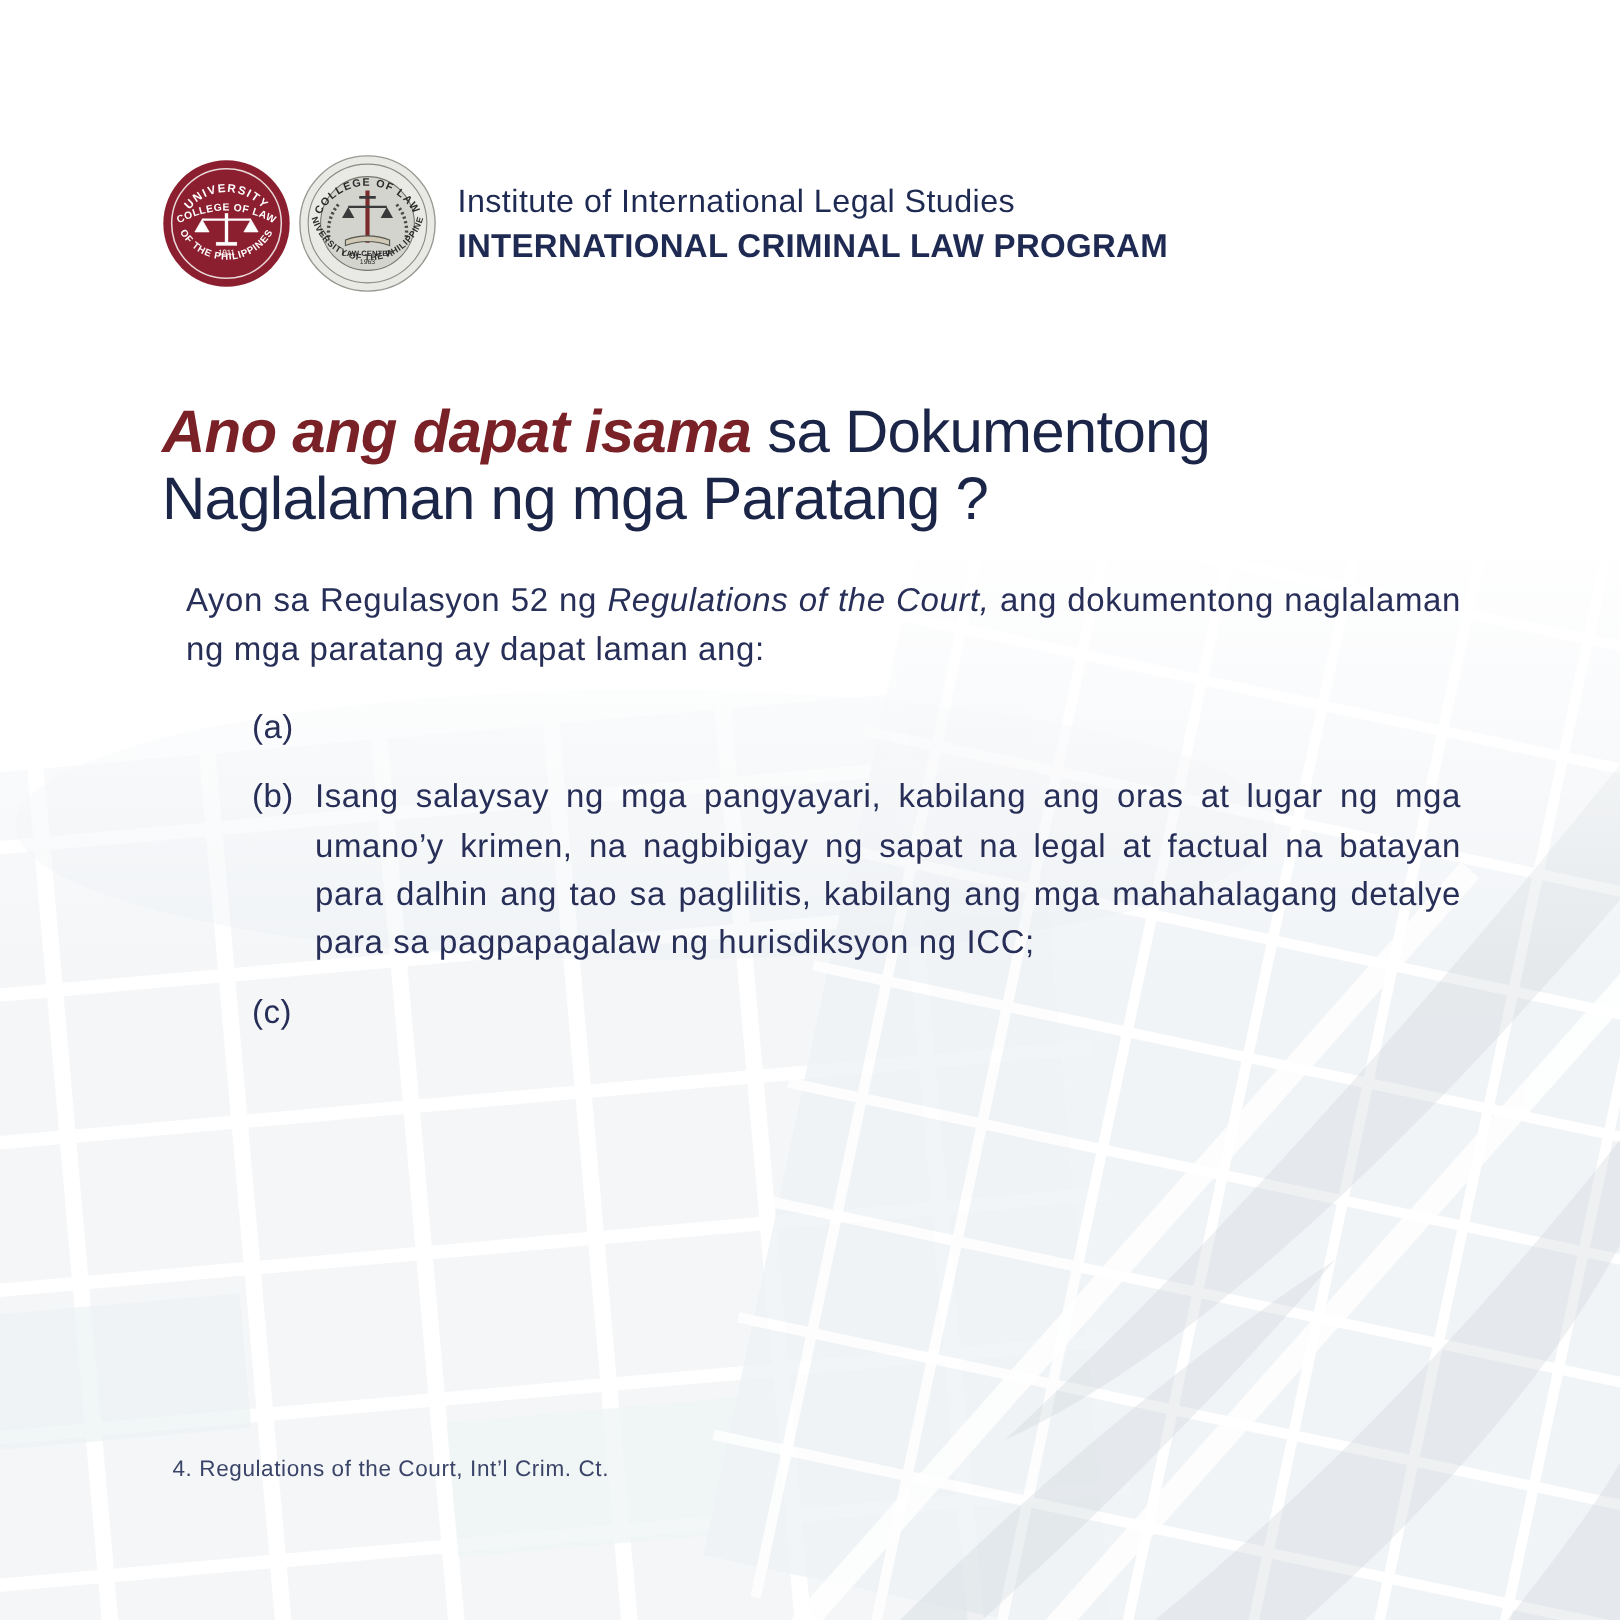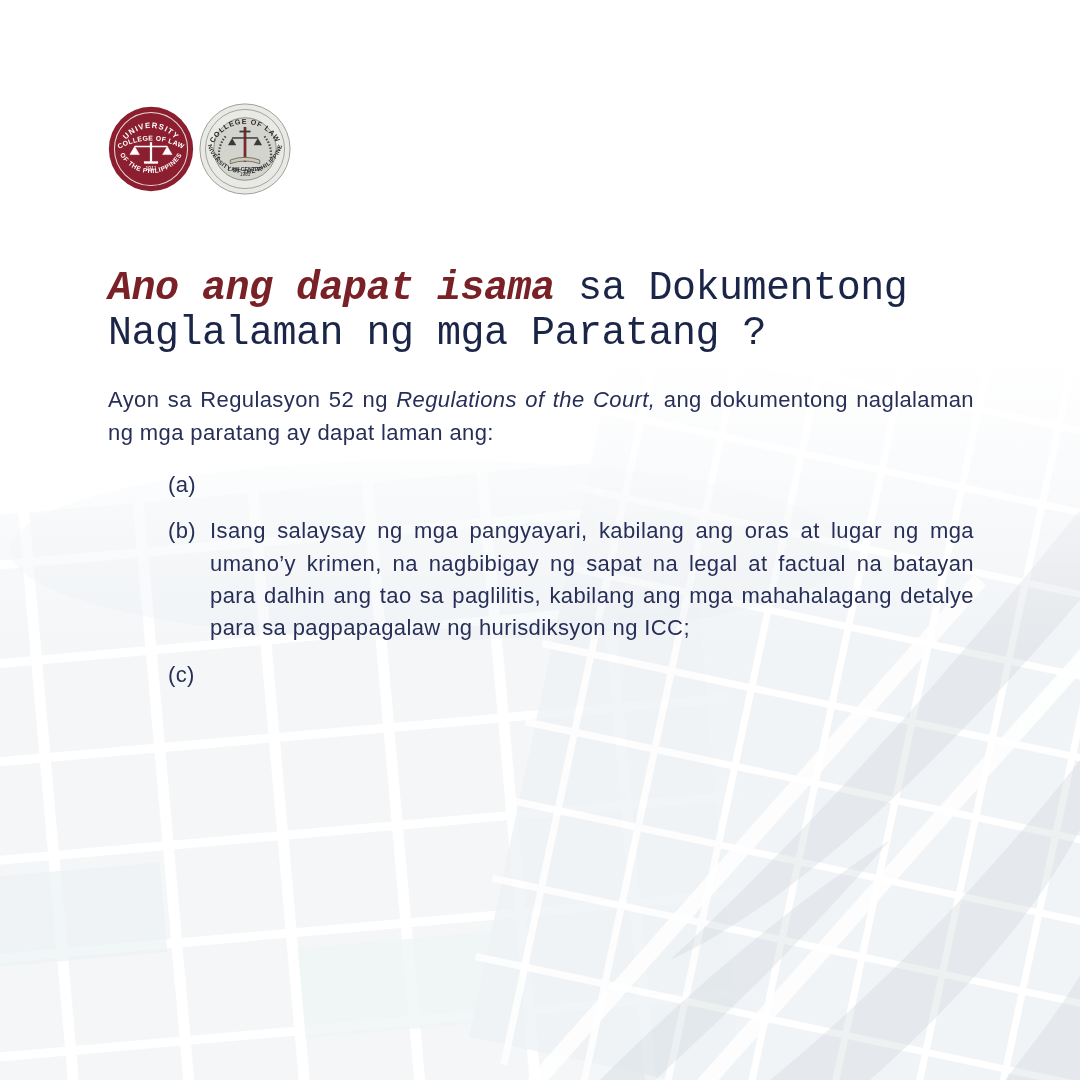--- a/index.html
+++ b/index.html
@@ -18,26 +18,26 @@
   
   .masthead{position:absolute;left:108px;top:103px;display:flex;align-items:center;}
   .seal{flex:0 0 auto;}
   .org{margin-left:14px;color:#1e2a52;}
   .org-line1{font-size:21.5px;letter-spacing:0.3px;}
   .org-line2{font-size:22px;font-weight:bold;letter-spacing:0.2px;margin-top:4px;}
 
   
   .content{position:absolute;left:108px;top:266px;width:866px;}
   .title{
-    margin:0 0 28px 0;font-family:Liberation Mono, monospace;font-weight:normal;
+    margin:0 0 28px 0;font-family:Liberation Sans, sans-serif;font-weight:normal;
     font-size:40px;line-height:1.13;color:#1b2547;letter-spacing:-0.5px;
   }
   .title-highlight{color:#7a2127;font-weight:bold;font-style:italic;}
   .intro{
-    margin:0 0 20px 0;font-size:22px;line-height:1.47;color:#272f58;
+    margin:0 0 20px 16px;font-size:22px;line-height:1.47;color:#272f58;
     text-align:justify;text-align-last:left;letter-spacing:0.4px;
   }
   .intro em{font-style:italic;}
   .charge-list{margin:0;padding:0;list-style:none;}
   .charge-item{display:flex;margin:0 0 14px 0;padding-left:60px;}
   .charge-label{
     flex:0 0 42px;font-size:22px;line-height:1.47;color:#272f58;letter-spacing:0.3px;
   }
   .charge-text{
     flex:1;font-size:22px;line-height:1.47;color:#272f58;
@@ -176,20 +176,24 @@
         <path d="M64 38 l-4.5 8 h9 Z" fill="#3a3a3a"></path>
         <path d="M34 62 Q 50 56 66 62 L 66 66 Q 50 60 34 66 Z" fill="#cfc8b4" stroke="#55554d" stroke-width="0.8"></path>
       </g>
       <text x="50" y="73.5" text-anchor="middle" font-family="Liberation Sans, sans-serif" font-size="5.6" font-weight="bold" fill="#2a2a2a">LAW CENTER</text>
       <text x="50" y="79.5" text-anchor="middle" font-family="Liberation Sans, sans-serif" font-size="5" fill="#2a2a2a">1963</text>
       <text font-family="Liberation Sans, sans-serif" font-size="6.4" font-weight="bold" fill="#2a2a2a" letter-spacing="0.5">
         <textPath href="#s2bot" startOffset="50%" text-anchor="middle">UNIVERSITY OF THE PHILIPPINES</textPath>
       </text>
     </svg>
 
+    <div class="org">
+      <div class="org-line1">Institute of International Legal Studies</div>
+      <div class="org-line2">INTERNATIONAL CRIMINAL LAW PROGRAM</div>
+    </div>
   </header>
 
   <main class="content">
     <h1 class="title"><em class="title-highlight">Ano ang dapat isama</em><span> sa Dokumentong Naglalaman ng mga Paratang ?</span></h1>
 
     <p class="intro"><span>Ayon sa Regulasyon 52 ng </span><em>Regulations of the Court,</em><span> ang dokumentong naglalaman ng mga paratang ay dapat laman ang:</span></p>
 
     <ol class="charge-list">
       <li class="charge-item">
         <span class="charge-label">(a)</span>
@@ -197,14 +201,15 @@
       <li class="charge-item">
         <span class="charge-label">(b)</span>
         <span class="charge-text">Isang salaysay ng mga pangyayari, kabilang ang oras at lugar ng mga umano’y krimen, na nagbibigay ng sapat na legal at factual na batayan para dalhin ang tao sa paglilitis, kabilang ang mga mahahalagang detalye para sa pagpapagalaw ng hurisdiksyon ng ICC;</span>
       </li>
       <li class="charge-item">
         <span class="charge-label">(c)</span>
       </li>
     </ol>
   </main>
 
+  <footer class="footnote">4. Regulations of the Court, Int’l Crim. Ct.</footer>
 
 </div>
 
 </body></html>

